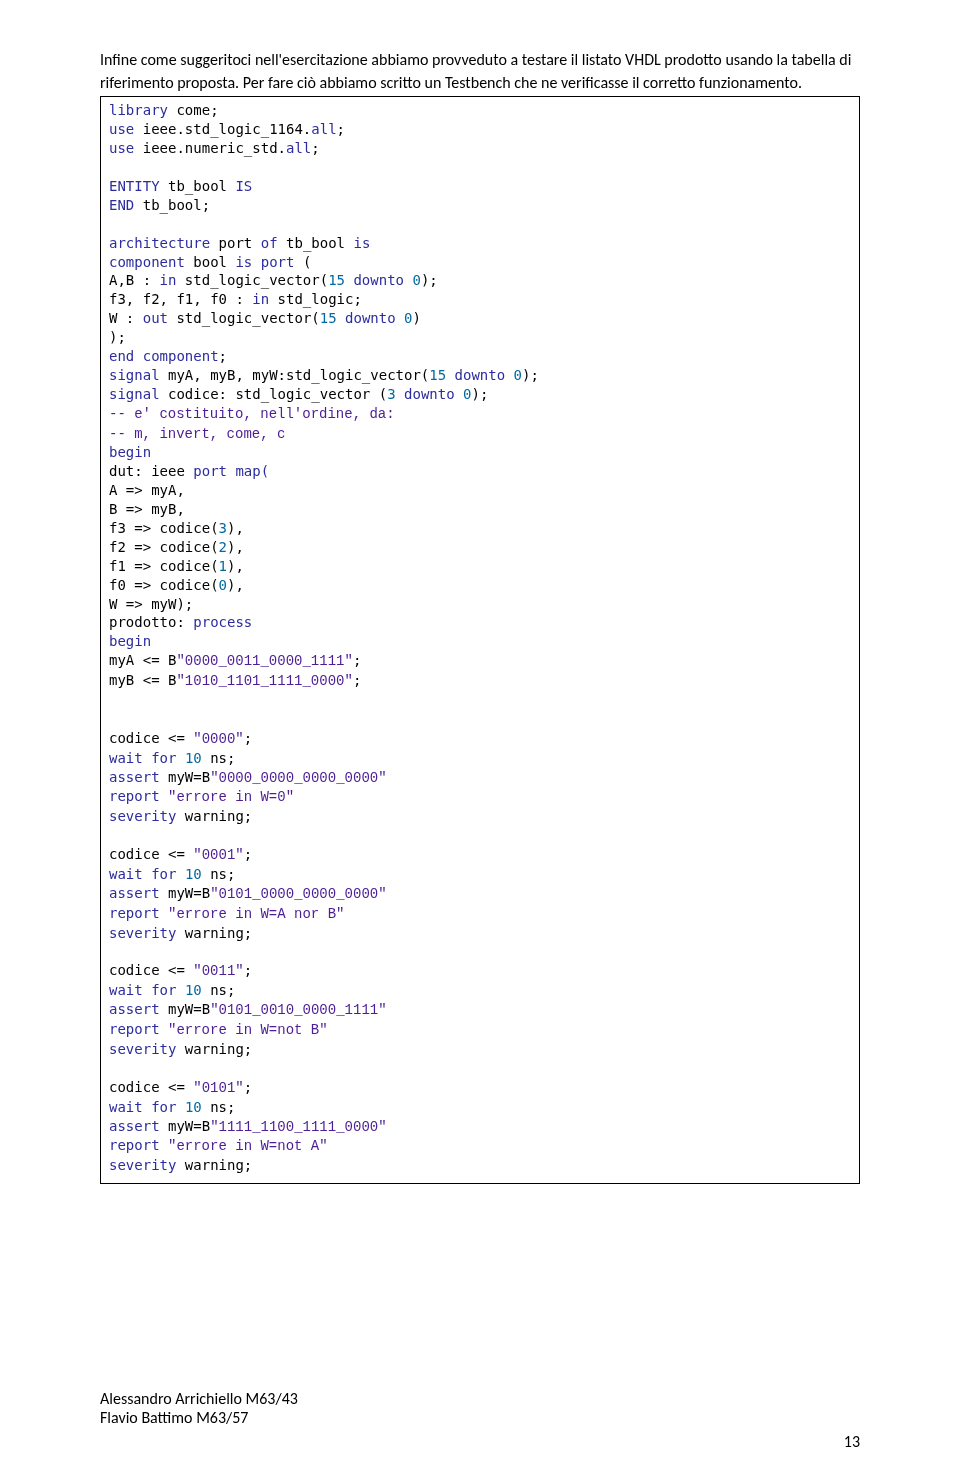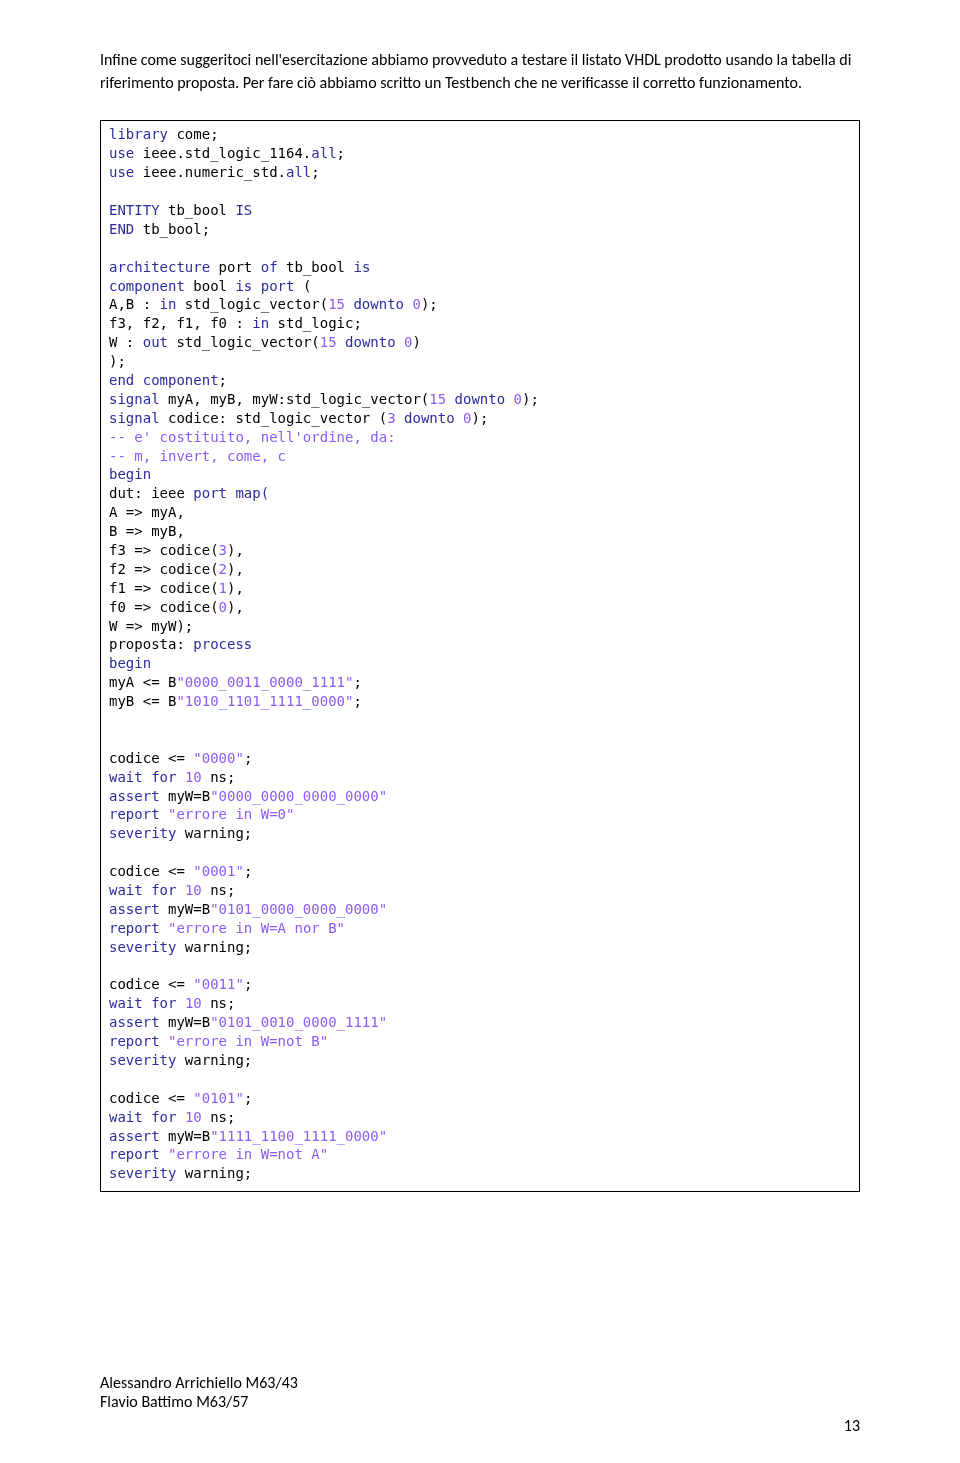--- a/index.html
+++ b/index.html
@@ -8,36 +8,36 @@
     font-family: Calibri, Arial, sans-serif;
     width: 960px;
     min-height: 1463px;
     position: relative;
     padding: 48px 100px 0 100px;
     color: #000;
   }
   .intro {
     font-size: 16px;
     line-height: 1.45;
-    margin-bottom: 26px;
+    margin-bottom: 2px;
   }
   .code-box {
     border: 1px solid #000;
     padding: 4px 8px 8px 8px;
     font-family: Consolas, monospace;
     font-size: 14px;
     line-height: 1.35;
     white-space: pre;
   }
   .kw { color: #2c2ca0; font-weight: normal; }
-  .turq { color: #8b5cf6; font-weight: normal; }
-  .num { color: #8b5cf6; }
+  .turq { color: #4c1d95; font-weight: normal; font-family: Liberation Mono, monospace; }
+  .num { color: #0369a1; }
   .footer {
     position: absolute;
-    bottom: 28px;
+    bottom: 12px;
     left: 100px;
     right: 100px;
     font-size: 16px;
   }
   .footer-names { float: left; }
   .page-num { float: right; margin-top: 43px; }
 </style>
 </head>
 <body>
 
@@ -63,21 +63,21 @@
 <span class="turq">-- m, invert, come, c</span>
 <span class="kw">begin</span>
 <span>dut: ieee </span><span class="kw">port map(</span>
 <span>A =&gt; myA,</span>
 <span>B =&gt; myB,</span>
 <span>f3 =&gt; codice(</span><span class="num">3</span><span>),</span>
 <span>f2 =&gt; codice(</span><span class="num">2</span><span>),</span>
 <span>f1 =&gt; codice(</span><span class="num">1</span><span>),</span>
 <span>f0 =&gt; codice(</span><span class="num">0</span><span>),</span>
 <span>W =&gt; myW);</span>
-<span>proposta: </span><span class="kw">process</span>
+<span>prodotto: </span><span class="kw">process</span>
 <span class="kw">begin</span>
 <span>myA &lt;= B</span><span class="turq">"0000_0011_0000_1111"</span><span>;</span>
 <span>myB &lt;= B</span><span class="turq">"1010_1101_1111_0000"</span><span>;</span>
 
 
 <span>codice &lt;= </span><span class="turq">"0000"</span><span>;</span>
 <span class="kw">wait</span><span class="kw"> for </span><span class="num">10</span><span> ns;</span>
 <span class="kw">assert</span><span> myW=B</span><span class="turq">"0000_0000_0000_0000"</span>
 <span class="kw">report </span><span class="turq">"errore in W=0"</span>
 <span class="kw">severity</span><span> warning;</span>

